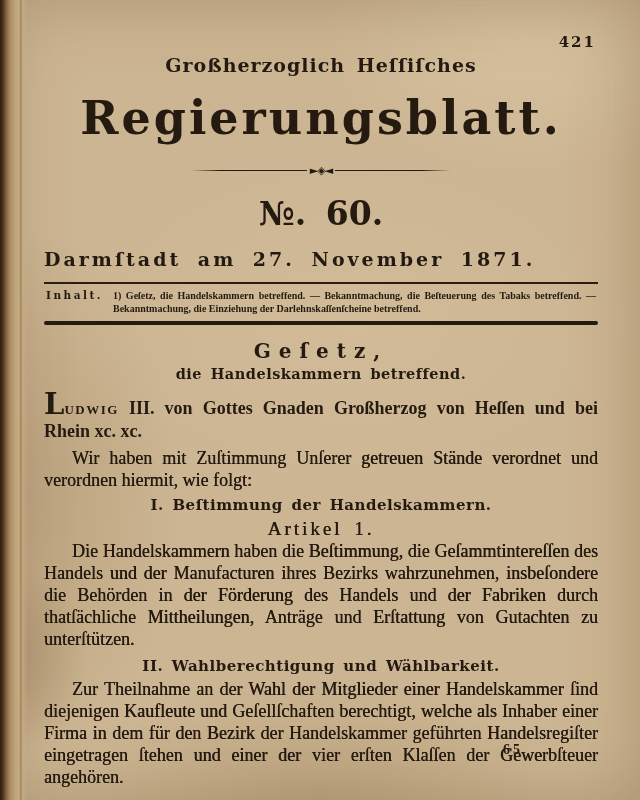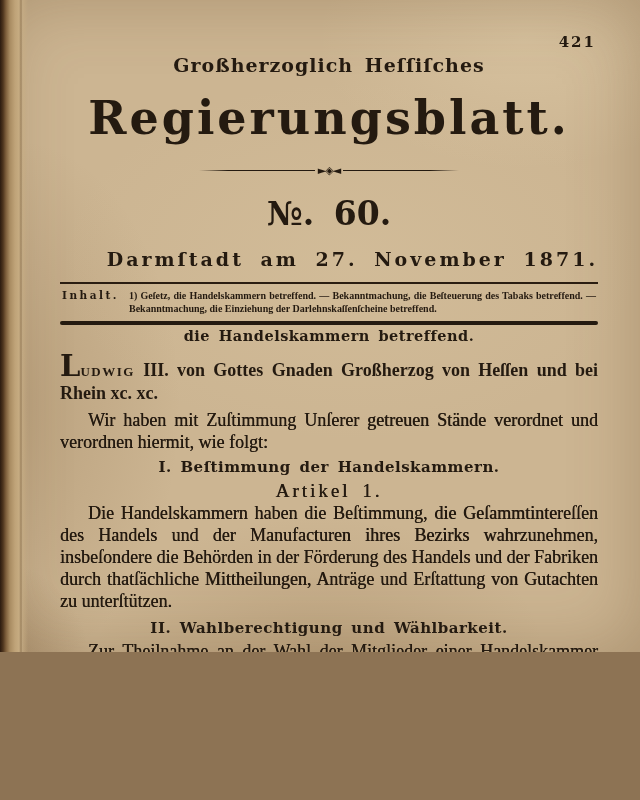--- a/index.html
+++ b/index.html
@@ -1,19 +1,19 @@
 <!DOCTYPE html>
 <html><head>
 <meta charset="utf-8">
 <style>
   html,body { margin:0; padding:0; }
   body { width:640px; height:800px; background:#8d7354; }
 
   .page {
-    position:relative; width:640px; height:652px; overflow:hidden;
+    position:relative; width:640px; height:800px; overflow:hidden;
     color:#241a10;
     font-family:"Liberation Serif", serif;
     background:
       radial-gradient(ellipse 320px 200px at 82% 6%, rgba(236,219,184,.30), transparent 65%),
       radial-gradient(ellipse 420px 260px at 55% 40%, rgba(228,209,172,.22), transparent 70%),
       radial-gradient(ellipse 240px 380px at 2% 62%, rgba(122,90,54,.22), transparent 70%),
       radial-gradient(ellipse 300px 180px at 50% 100%, rgba(130,98,60,.18), transparent 75%),
       #ccb592;
     box-shadow: inset 0 0 70px rgba(96,66,34,.30);
   }
@@ -36,21 +36,21 @@
 
   .folio {
     position:absolute; top:33px; right:44px; z-index:5;
     font:bold 15px "DejaVu Serif", serif; letter-spacing:2px;
   }
   .signature {
     position:absolute; top:742px; left:503px; z-index:5;
     font:bold 14px "Liberation Serif", serif; letter-spacing:3px;
   }
 
-  .content { position:relative; z-index:5; padding:30px 42px 0 60px; }
+  .content { position:relative; z-index:5; padding:30px 42px 0 44px; }
 
   .pretitle {
     margin-top:24px; text-align:center;
     font:bold 19px "DejaVu Serif", serif; letter-spacing:1px; word-spacing:4px;
   }
   .title {
     margin-top:16px; text-align:center;
     font:bold 46px "DejaVu Serif", serif; letter-spacing:3px; line-height:52px;
   }
 
@@ -61,21 +61,21 @@
   .divider .orn {
     padding:0 3px; font:11px "DejaVu Sans", sans-serif; letter-spacing:-1px;
     transform:translateY(-0.5px);
   }
 
   .issue {
     margin-top:18px; text-align:center;
     font:bold 33px "DejaVu Serif", serif; line-height:38px; word-spacing:8px;
   }
   .dateline {
-    margin-top:15px; text-align:right;
+    margin-top:15px; text-align:left;
     font:bold 19px "DejaVu Serif", serif; letter-spacing:3px; word-spacing:7px;
   }
 
   .toc { margin-top:12px; }
   .rule-thin  { height:2px; background:#2a1d11; }
   .rule-thick { height:3.5px; background:#241a10; border-radius:2px; }
   .toc-body { display:flex; padding:5px 2px 6px 2px; }
   .toc-label {
     flex:none; white-space:nowrap; padding-right:10px;
     font:bold 10.5px "DejaVu Serif", serif; letter-spacing:2.5px; line-height:13px;
@@ -149,20 +149,21 @@
 
     <div class="toc">
       <div class="rule-thin"></div>
       <div class="toc-body">
         <span class="toc-label">Inhalt.</span>
         <span class="toc-text">1) Geſetz, die Handelskammern betreffend. — Bekanntmachung, die Beſteuerung des Tabaks betreffend. — Bekanntmachung, die Einziehung der Darlehnskaſſenſcheine betreffend.</span>
       </div>
       <div class="rule-thick"></div>
     </div>
 
+    <div class="law-heading">Geſetz,</div>
     <div class="law-subheading">die Handelskammern betreffend.</div>
 
     <div class="proclamation">
       <span class="initial">L</span><span class="name">udwig</span><span> III. von Gottes Gnaden Großherzog von Heſſen und bei Rhein xc. xc.</span>
     </div>
 
     <div class="para preamble indent">Wir haben mit Zuſtimmung Unſerer getreuen Stände verordnet und verordnen hiermit, wie folgt:</div>
 
     <div class="sec-heading">I. Beſtimmung der Handelskammern.</div>
     <div class="article-label">Artikel 1.</div>

